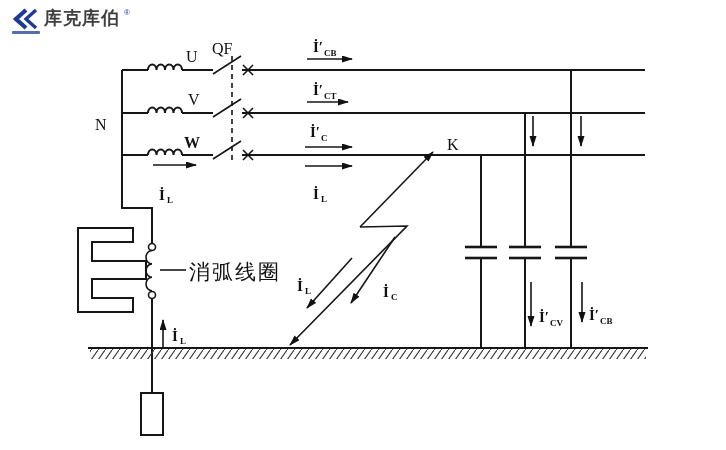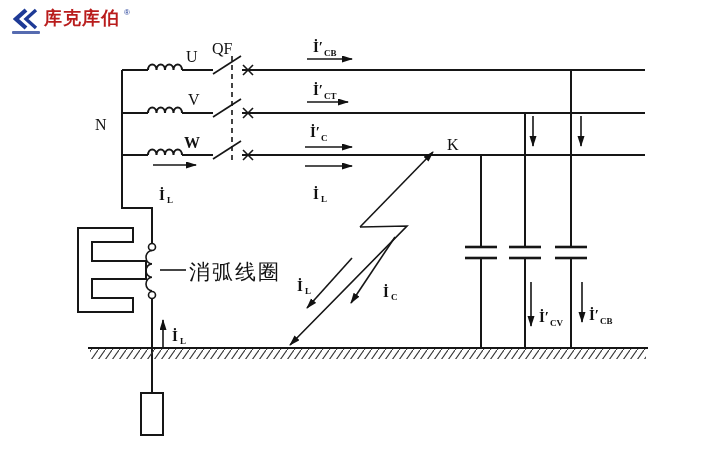--- a/index.html
+++ b/index.html
@@ -1,19 +1,19 @@
 <!DOCTYPE html>
 <html><head>
 <meta charset="utf-8">
 <style>
   html,body{margin:0;padding:0;background:#e9e9e9;}
   .screen{position:relative;width:726px;height:450px;background:#ffffff;overflow:hidden;
           font-family:"Liberation Serif",serif;}
   .logo{position:absolute;left:12px;top:8px;display:flex;align-items:flex-start;gap:4px;}
-  .logo .brand{color:#b91c1c;font-weight:bold;font-size:18px;letter-spacing:1px;
+  .logo .brand{color:#404040;font-weight:bold;font-size:18px;letter-spacing:1px;
                font-family:"Liberation Sans",sans-serif;line-height:20px;}
   .logo sup{color:#1e3a96;font-size:8px;font-family:"Liberation Sans",sans-serif;}
   .logo .icon-wrap{display:flex;flex-direction:column;align-items:center;}
   .tagline-bar{width:28px;height:3px;background:#1e3a96;opacity:.75;margin-top:1px;border-radius:1px;}
   svg.diagram{position:absolute;left:0;top:0;}
   .wire{stroke:#161616;stroke-width:2;fill:none;}
   .thin{stroke:#161616;stroke-width:1.6;fill:none;}
   .plate{stroke:#161616;stroke-width:2.6;fill:none;}
   .lbl{font-family:"Liberation Serif",serif;font-size:16px;fill:#111;}
   .lbl-b{font-family:"Liberation Serif",serif;font-size:16px;font-weight:bold;fill:#111;}

